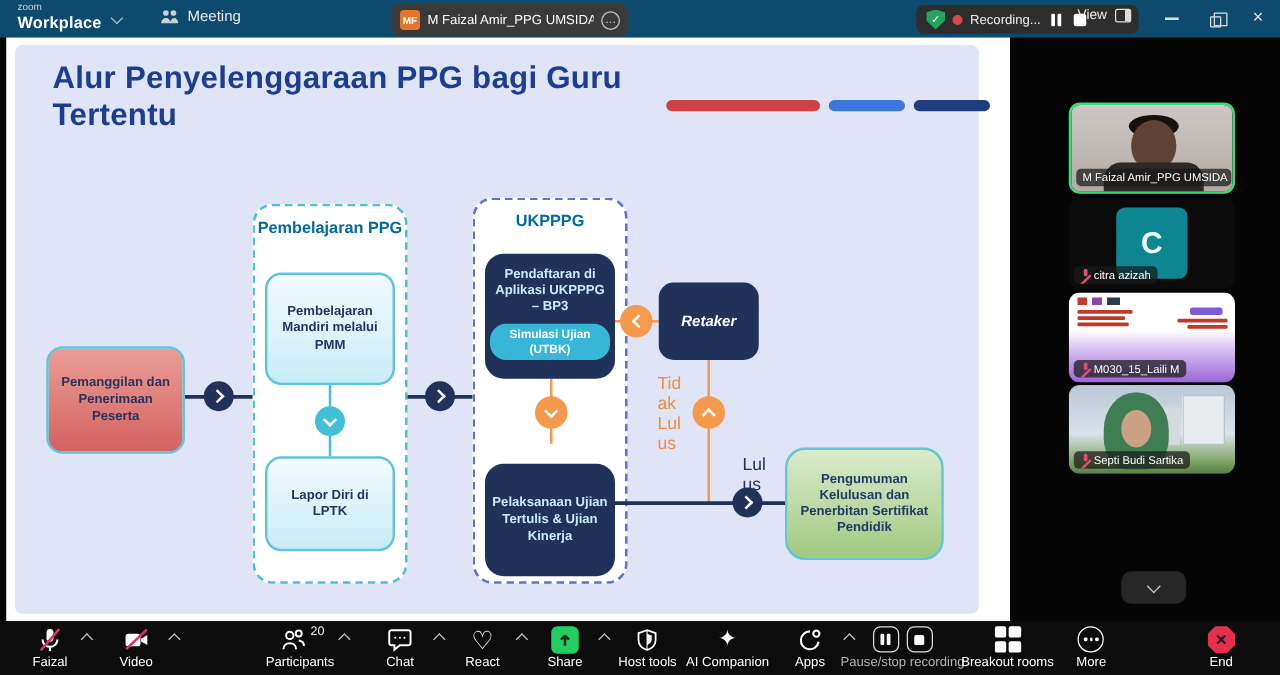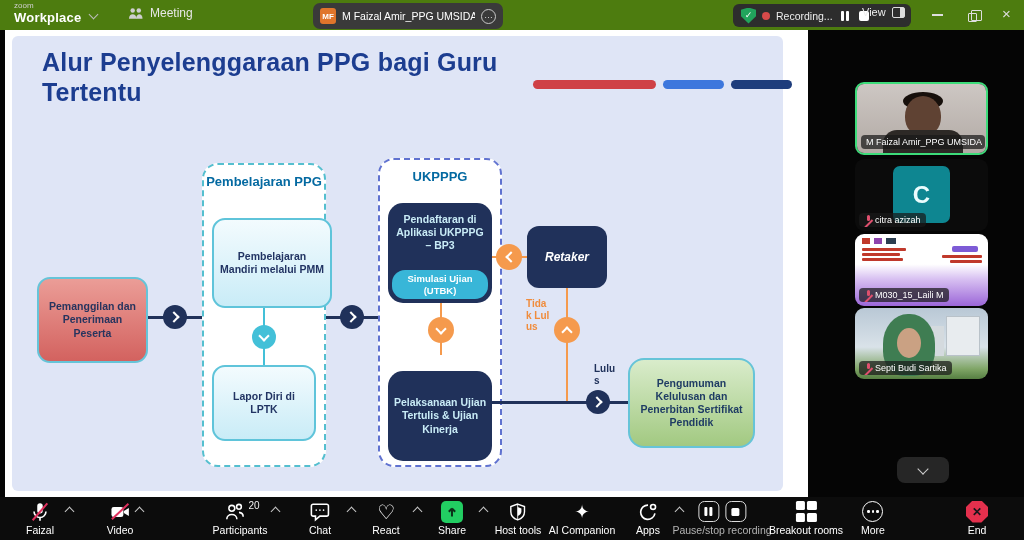--- a/index.html
+++ b/index.html
@@ -1,21 +1,21 @@
 <!DOCTYPE html>
 <html><head>
 <meta charset="utf-8">
 <style>
   html,body{margin:0;padding:0;background:#000;}
   *{box-sizing:border-box;}
   .stage{position:relative;width:1024px;height:540px;background:#050505;overflow:hidden;
          font-family:"Liberation Sans",sans-serif;-webkit-font-smoothing:antialiased;}
 
   
-  .titlebar{position:absolute;left:0;top:0;width:1024px;height:30px;background:#4d7c0f;}
+  .titlebar{position:absolute;left:0;top:0;width:1024px;height:30px;background:#0c4a6e;}
   .brand{position:absolute;left:14px;top:2px;color:#fff;line-height:1;}
   .brand .small{font-size:8px;color:#cfcfcf;margin-bottom:1px;}
   .brand .big{font-size:13px;font-weight:bold;letter-spacing:.2px;}
   .caret-down{width:7px;height:7px;border-left:1.4px solid #bdbdbd;border-bottom:1.4px solid #bdbdbd;
               transform:rotate(-45deg);display:inline-block;}
   .brand-caret{position:absolute;left:90px;top:11px;}
   .meet-tab{position:absolute;left:128px;top:6px;display:flex;align-items:center;gap:7px;color:#e8e8e8;font-size:12px;}
   .active-tab{position:absolute;left:313px;top:3px;width:190px;height:26px;background:#3a3a3a;border-radius:7px;
               display:flex;align-items:center;gap:6px;padding:0 7px;color:#fff;}
   .mf-badge{width:16px;height:16px;border-radius:3px;background:#e0752b;color:#fff;font-size:8px;font-weight:bold;
@@ -54,45 +54,45 @@
   .group{position:absolute;background:#fff;border-radius:16px;}
   .group.g1{left:197px;top:133px;width:124px;height:304px;border:2px dashed #54bfcf;}
   .group.g2{left:373px;top:128px;width:124px;height:309px;border:2px dashed #6072d0;}
   .group-title{position:absolute;width:100%;top:10px;text-align:center;color:#0369a1;font-weight:bold;font-size:13px;line-height:1.15;}
 
   .node{position:absolute;display:flex;align-items:center;justify-content:center;text-align:center;
         font-weight:bold;font-size:10.5px;line-height:1.25;border-radius:13px;padding:4px;}
   .node.redbox{left:32px;top:247px;width:111px;height:86px;background:linear-gradient(#eb9d97,#d3625f);
                border:2px solid #66c4d8;color:#27345e;}
   .node.lightcyan{background:linear-gradient(#f3fbfe,#c9ecf7);border:2px solid #5fc4da;color:#223463;}
-  .node.pmm{left:207px;top:188px;width:120px;height:90px;}
+  .node.pmm{left:207px;top:188px;width:104px;height:90px;}
   .node.lapor{left:207px;top:335px;width:104px;height:76px;}
   .node.navybox{background:#20315a;color:#c9ecf7;}
-  .node.pendaftaran{left:383px;top:173px;width:104px;height:100px;flex-direction:column;justify-content:space-between;padding-top:10px;border-radius:15px;}
+  .node.pendaftaran{left:383px;top:173px;width:104px;height:100px;flex-direction:column;justify-content:flex-start;padding-top:10px;border-radius:15px;}
   .pill{margin-top:7px;background:#38b6d8;color:#fff;border-radius:13px;font-size:9.5px;font-weight:bold;
         padding:3px 8px;line-height:1.2;}
   .node.pelaksanaan{left:383px;top:325px;width:104px;height:90px;border-radius:15px;margin-top:16px;}
   .node.retaker{left:522px;top:196px;width:80px;height:62px;font-style:italic;font-size:12px;color:#fff;border-radius:12px;}
   .node.greenbox{left:623px;top:328px;width:127px;height:90px;background:linear-gradient(#d9eccb,#a2c981);
                  border:2px solid #66c4d8;color:#1f3c64;border-radius:16px;}
 
   .conn{position:absolute;}
   .conn.navyline{background:#20315a;height:3px;}
   .conn.orangeline{background:#f59a4d;}
   .conn.cyanline{background:#43c0d8;}
   .cnode{position:absolute;border-radius:50%;display:flex;align-items:center;justify-content:center;}
   .cnode.navy{width:24px;height:24px;background:#20315a;}
   .cnode.orange{width:26px;height:26px;background:#f59a4d;}
   .cnode.cyan{width:24px;height:24px;background:#43c0d8;}
   .chev{display:block;width:8px;height:8px;border-right:2.6px solid #fff;border-bottom:2.6px solid #fff;}
   .chev.right{transform:rotate(-45deg);margin-left:-3px;}
   .chev.down{transform:rotate(45deg);margin-top:-3px;}
   .chev.left{transform:rotate(135deg);margin-left:3px;}
   .chev.up{transform:rotate(-135deg);margin-top:3px;}
-  .flow-label{position:absolute;font-weight:bold;font-size:10px;line-height:1.15;width:24px;word-break:break-all;}
+  .flow-label{position:absolute;font-weight:normal;font-size:14px;line-height:1.15;width:24px;word-break:break-all;}
   .flow-label.orange{color:#f08c3c;}
   .flow-label.navy{color:#20315a;}
 
   
   .tile{position:absolute;left:855px;width:133px;border-radius:9px;overflow:hidden;background:#101010;}
   .tile.speaker{border:2px solid #3ddc7a;}
   .name-tag{position:absolute;left:4px;bottom:4px;background:rgba(25,25,25,.72);border-radius:4px;
             color:#fff;font-size:9px;padding:2px 5px;display:flex;align-items:center;gap:3px;white-space:nowrap;max-width:124px;overflow:hidden;}
   .mini-mic{position:relative;width:8px;height:10px;flex:0 0 auto;}
   .mini-mic::before{content:"";position:absolute;left:2.5px;top:0;width:3px;height:6px;background:#e0506e;border-radius:2px;}
@@ -324,21 +324,21 @@
           <rect x="9" y="2.5" width="6" height="11" rx="3" fill="#fff"></rect>
           <path d="M5.5 11.5a6.5 6.5 0 0 0 13 0" stroke="#fff" stroke-width="1.8" fill="none"></path>
           <line x1="12" y1="18.5" x2="12" y2="21.5" stroke="#fff" stroke-width="1.8"></line>
           <line x1="4" y1="21" x2="20" y2="2.5" stroke="#e0315e" stroke-width="2.2"></line>
         </svg>
       </div>
       <div class="tl">Faizal</div>
     </div>
     <span class="tb-caret" style="left:66px;"></span>
 
-    <div class="tool" style="left:120px;text-align:center;">
+    <div class="tool" style="left:109px;text-align:center;">
       <div class="ic">
         <svg width="23" height="22" viewBox="0 0 24 24">
           <rect x="2.5" y="6.5" width="13" height="11" rx="2.5" fill="#fff"></rect>
           <path d="M16 10.8 L21.5 7.6 v8.8 L16 13.2z" fill="#fff"></path>
           <line x1="3" y1="20" x2="21" y2="3" stroke="#e0315e" stroke-width="2.2"></line>
         </svg>
       </div>
       <div class="tl">Video</div>
     </div>
     <span class="tb-caret" style="left:136px;"></span>

